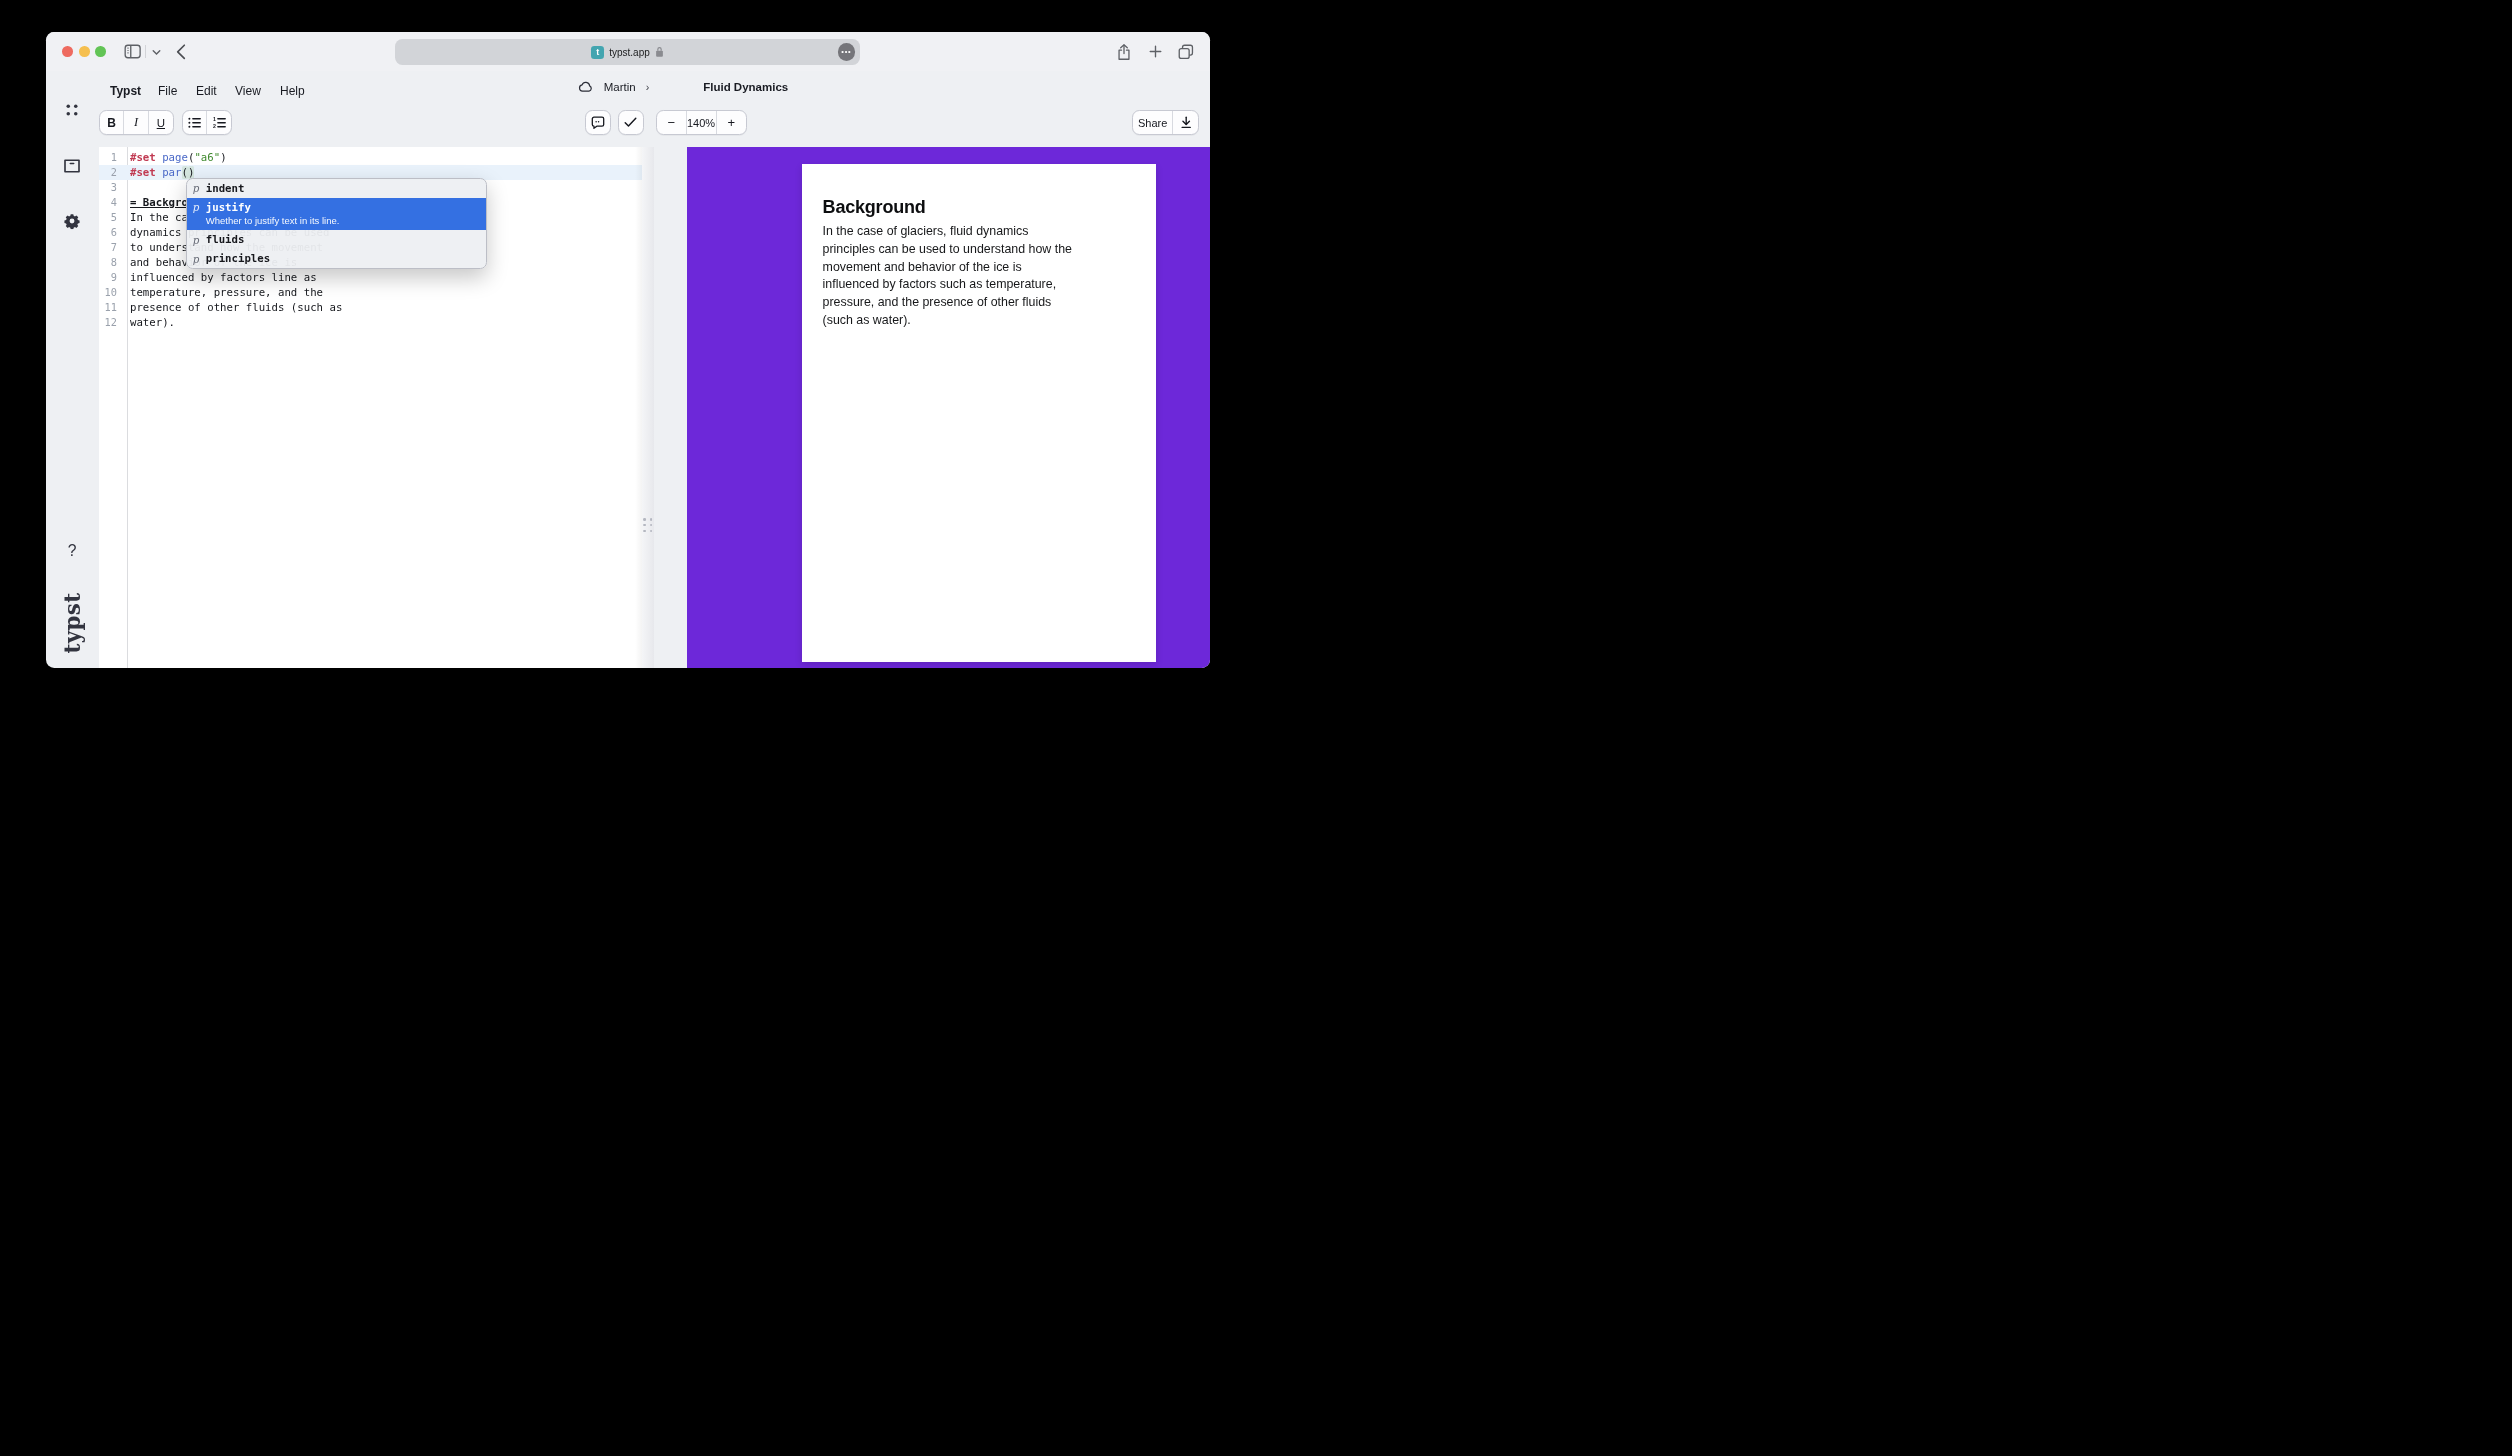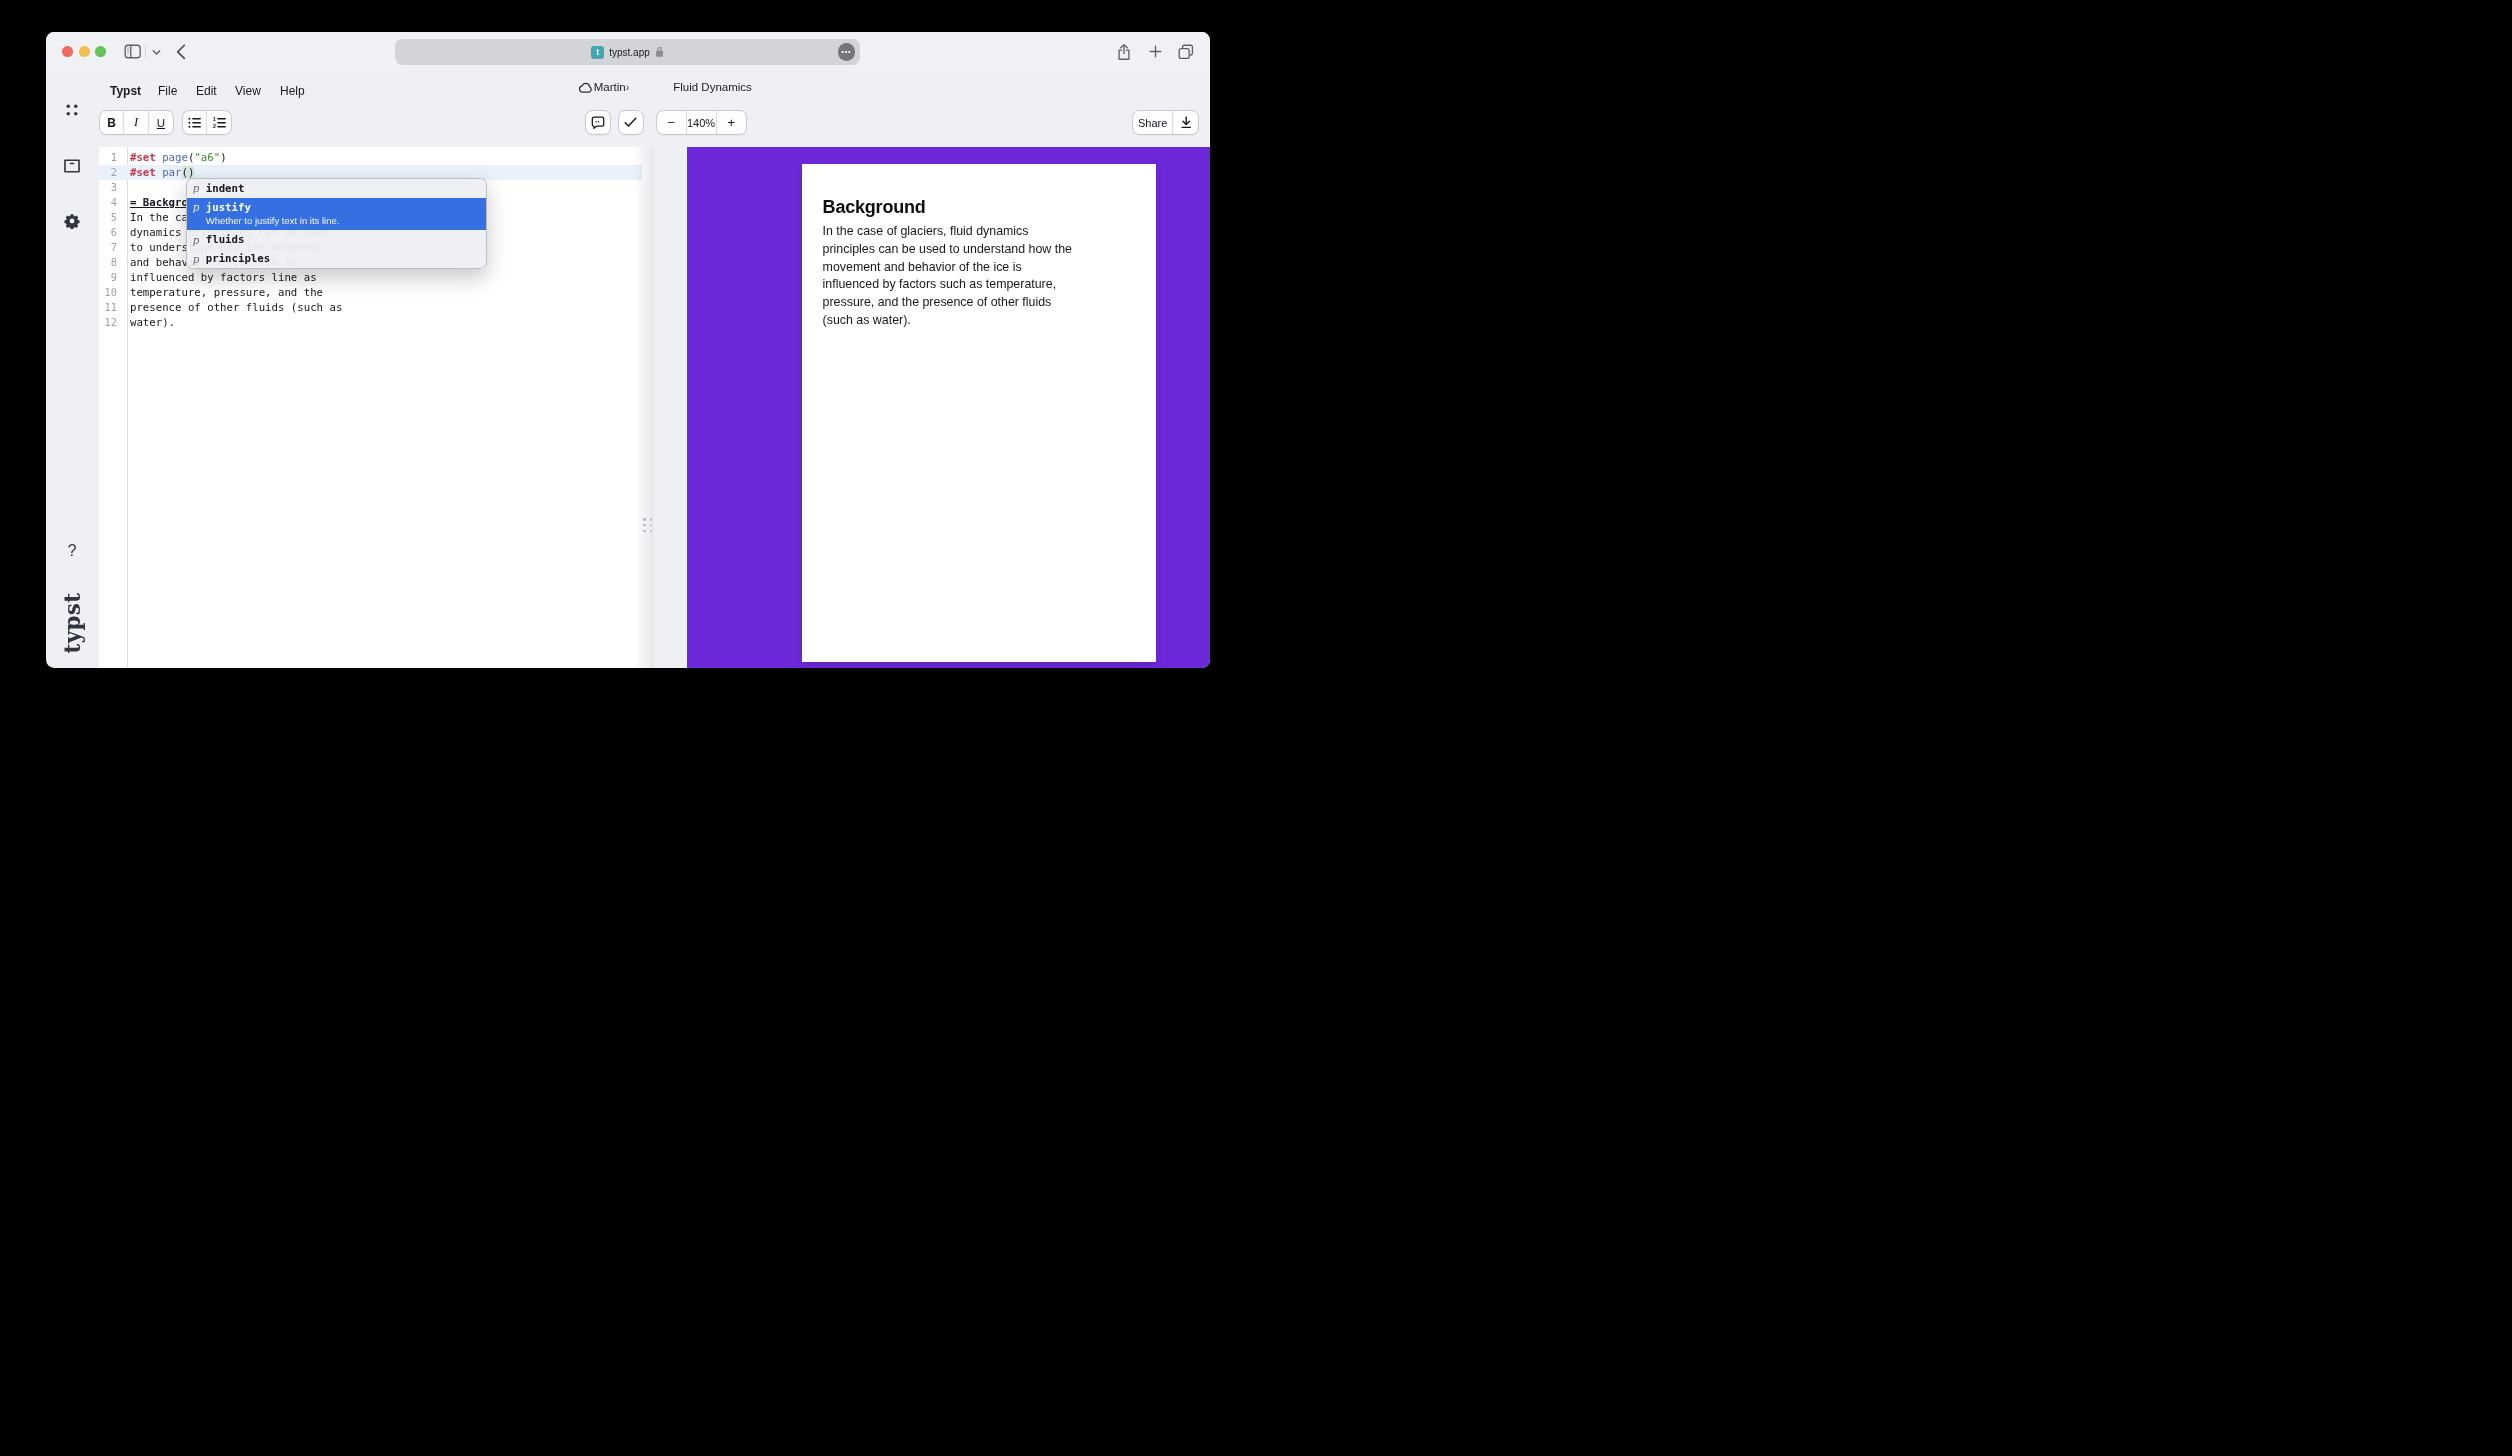--- a/index.html
+++ b/index.html
@@ -26,23 +26,23 @@
   .url-text { font-size:10px; color:#1b1c1e; }
   .lock { margin-left:5px; color:#8a8b90; display:flex; }
   .ellipsis-btn { position:absolute; right:5px; top:4.1px; width:17.3px; height:17.3px; border-radius:50%;
                   background:#75757a; color:#fff; display:flex; align-items:center; justify-content:center; }
   .ellipsis-btn span { font-size:7.4px; letter-spacing:0.8px; line-height:1; margin-top:-1.6px; }
 
   
   .menubar { position:absolute; top:52px; height:18px; left:0; width:100%; }
   .menu-item { position:absolute; top:0; font-size:12px; color:#191b22; }
   .menu-item.bold { font-weight:bold; }
-  .breadcrumb { position:absolute; left:532px; top:49px; display:flex; align-items:flex-end; gap:0;
+  .breadcrumb { position:absolute; left:532px; top:49px; display:flex; align-items:flex-start; gap:10px;
                 font-size:11.5px; color:#191b22; }
-  .crumb-doc { font-weight:normal;padding-left:44px; }
+  .crumb-doc { font-weight:bold;padding-left:44px; }
   .crumb-sep { color:#3a3c44; font-size:10.7px; }
   .cloud { color:#2c2e38; display:flex; }
 
   
   .tb-group { position:absolute; top:78px; height:25px; background:#fdfdfe; border:0.8px solid #c7c9d2;
               border-radius:7.4px; display:flex; overflow:hidden; box-shadow:0 0.4px 0.8px rgba(0,0,0,0.04); }
   .tb-btn { height:100%; display:flex; align-items:center; justify-content:center; color:#16181f;
             border-right:0.8px solid #d8dae0; }
   .tb-btn:last-child { border-right:none; }
   .b-label { font-weight:bold; font-size:12px; }

